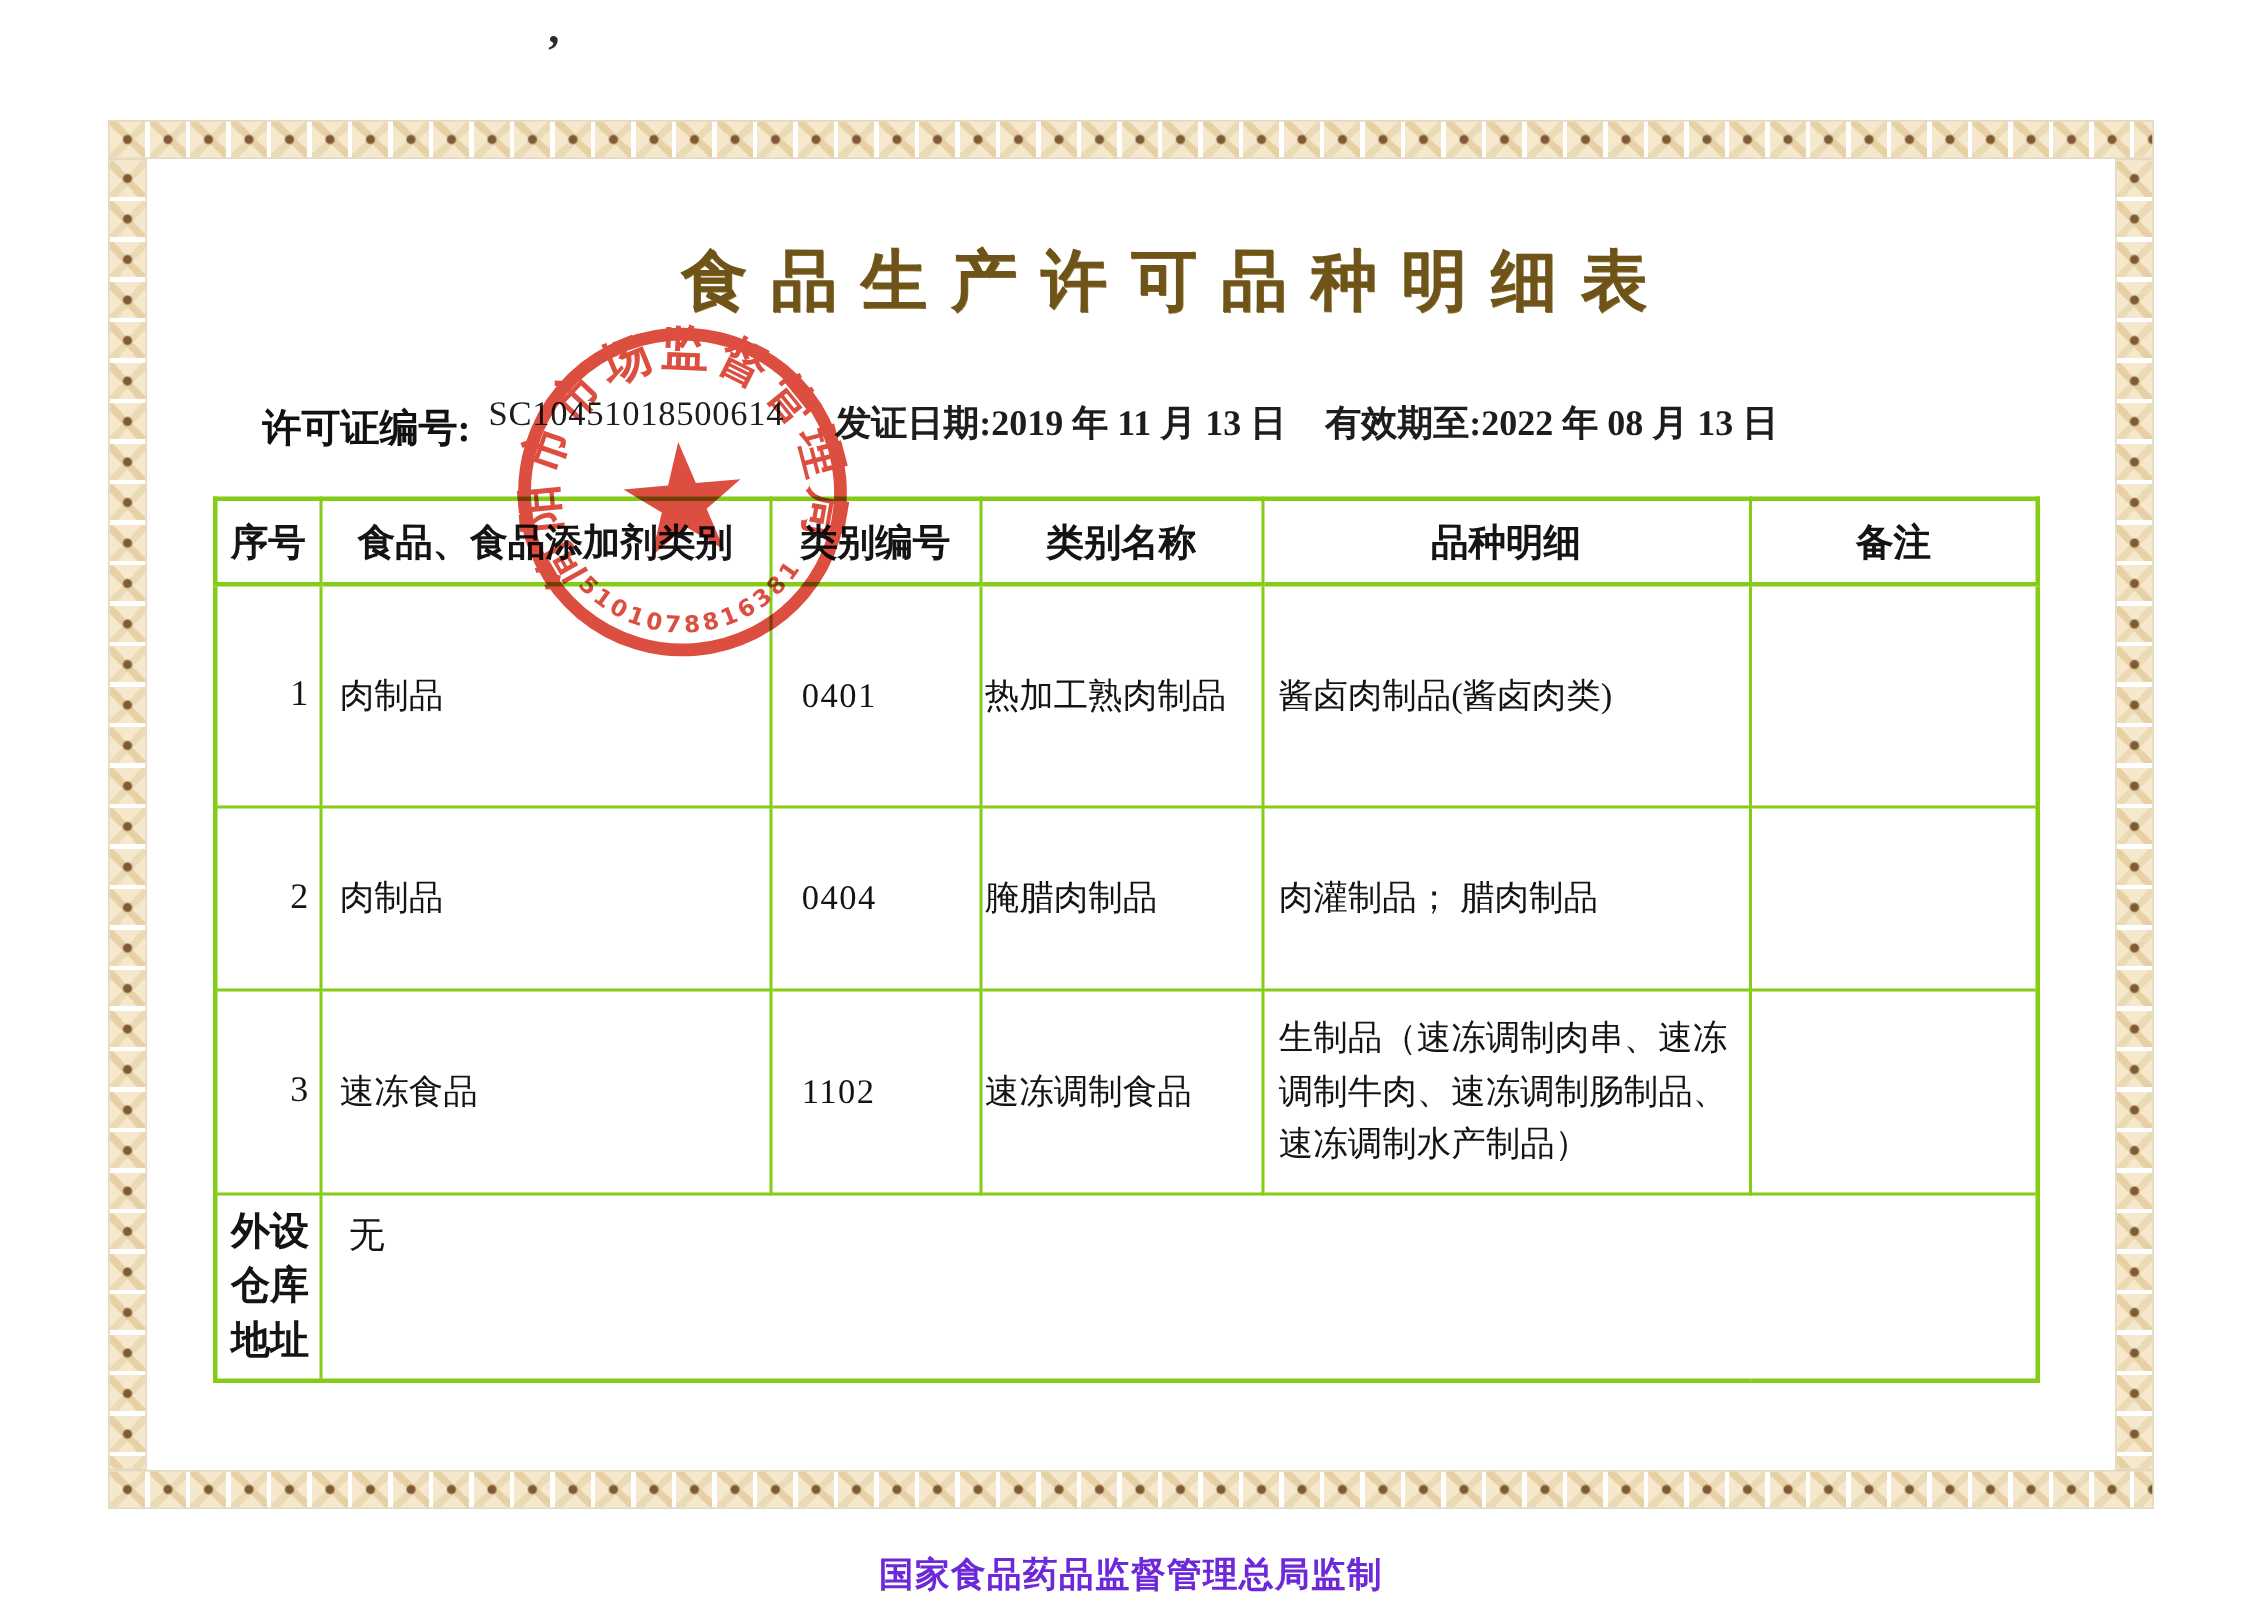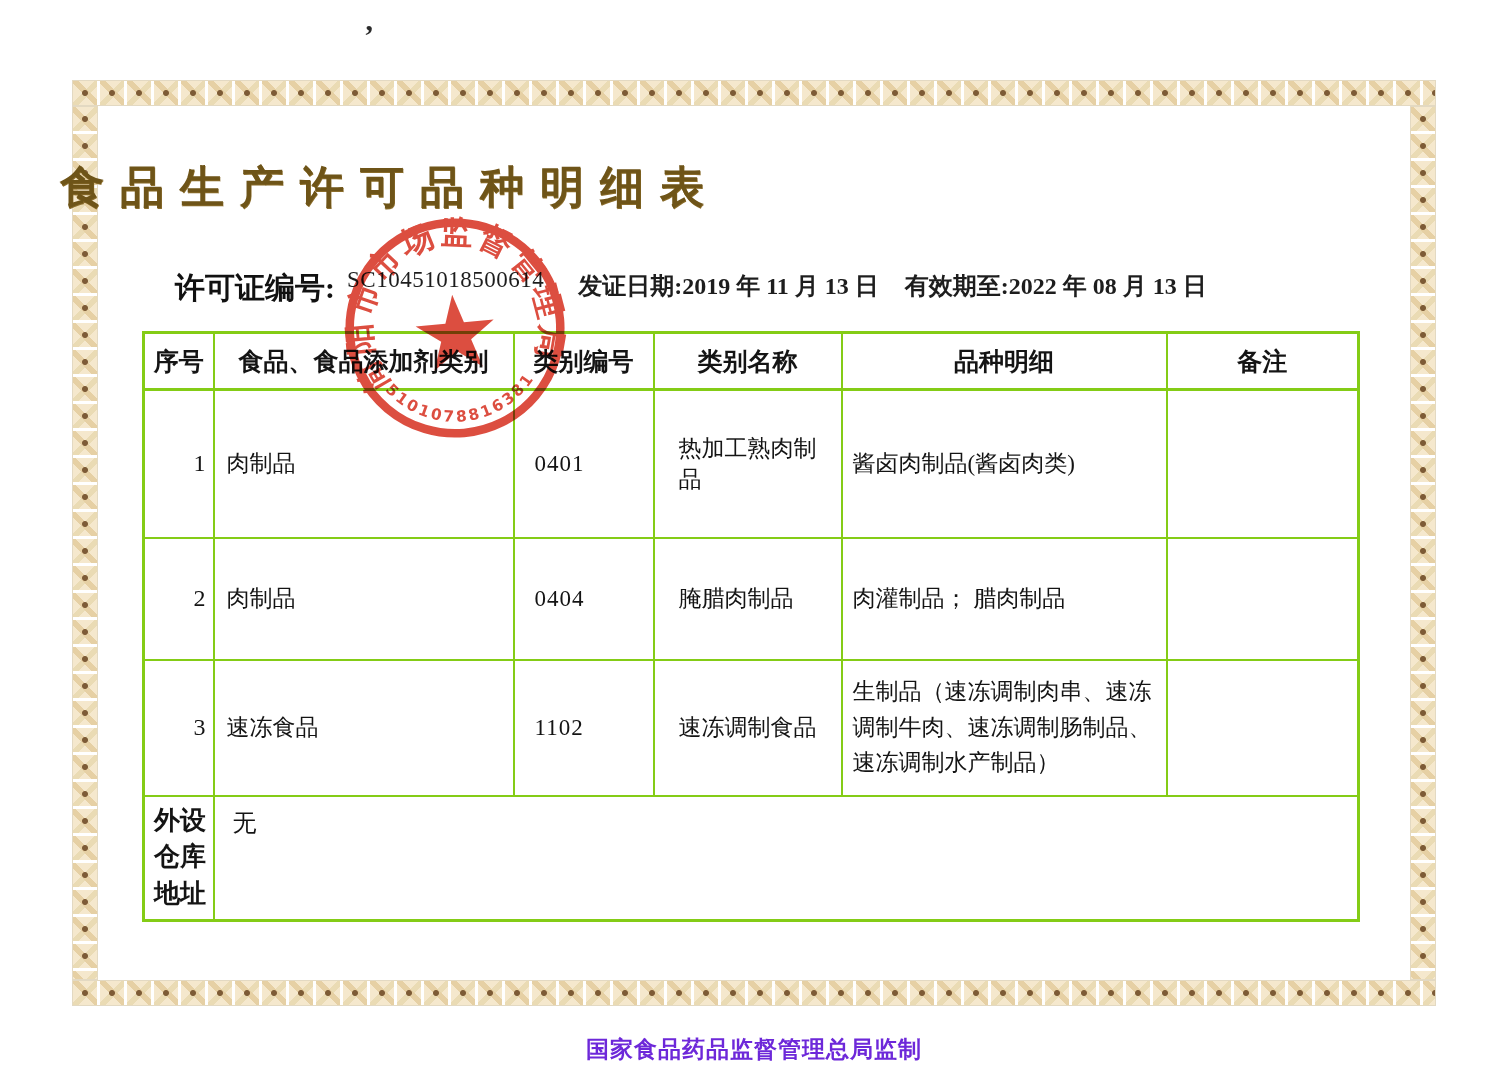--- a/index.html
+++ b/index.html
@@ -32,31 +32,31 @@
   .frame-top{top:80px;}
   .frame-bottom{top:980px;}
   .frame-left{left:72px;}
   .frame-right{left:1410px;}
 
   
   .stray-mark{position:absolute;left:364px;top:18px;font-size:30px;color:#2b2b2b;font-weight:bold;}
 
   
   .doc-title{
-    position:absolute;left:0;top:158px;width:100%;padding-left:60px;box-sizing:border-box;
+    position:absolute;left:0;top:158px;width:100%;text-align:center;padding-left:60px;box-sizing:border-box;
     font-size:44px;font-weight:bold;letter-spacing:16px;color:#6e5418;
     text-shadow:0.5px 0.5px 0 #8a6c2a;
   }
 
   
   .license-line{
     position:absolute;left:175px;top:268px;width:1200px;white-space:nowrap;
     font-size:24px;
   }
-  .license-label{font-weight:bold;font-size:30px;color:#111;vertical-align:baseline;}
+  .license-label{font-weight:bold;font-size:26px;color:#111;vertical-align:baseline;}
   .license-number{position:relative;top:-11px;margin-left:12px;font-size:23px;letter-spacing:0.5px;}
   .license-issue{position:relative;top:-4px;margin-left:34px;font-weight:600;}
   .license-valid{position:relative;top:-4px;margin-left:26px;font-weight:600;}
 
   
   table.detail-table{
     position:absolute;left:142px;top:331px;width:1215px;
     border-collapse:collapse;table-layout:fixed;
     font-size:23px;color:#141414;
   }
@@ -64,21 +64,21 @@
   table.detail-table{border-width:3px;}
   .detail-table thead th{
     height:54px;font-size:25px;font-weight:bold;text-align:center;
     border-bottom-width:3px;padding:0 2px;
   }
   .detail-table td{vertical-align:middle;padding:4px 8px;box-sizing:border-box;}
   tr.row-1{height:148px;} tr.row-2{height:122px;} tr.row-3{height:136px;} tr.row-w{height:117px;}
   td.cell-no{text-align:right;padding-right:7px;font-size:24px;}
   td.cell-category{padding-left:12px;}
   td.cell-code{padding-left:20px;letter-spacing:1px;}
-  td.cell-name{padding-left:24px;}
+  td.cell-name{padding-left:2px;}
   td.cell-detail{padding:8px 10px;line-height:1.55;}
   td.cell-warehouse-label{
     font-weight:bold;font-size:26px;line-height:1.42;text-align:left;
     padding:6px 6px 6px 9px;vertical-align:middle;word-break:break-all;
   }
   td.cell-warehouse-value{vertical-align:top;padding:10px 0 0 18px;font-size:24px;}
 
   
   .seal-wrap{position:absolute;left:338px;top:211px;width:234px;height:234px;
     transform:rotate(-5deg);mix-blend-mode:multiply;opacity:0.9;}

